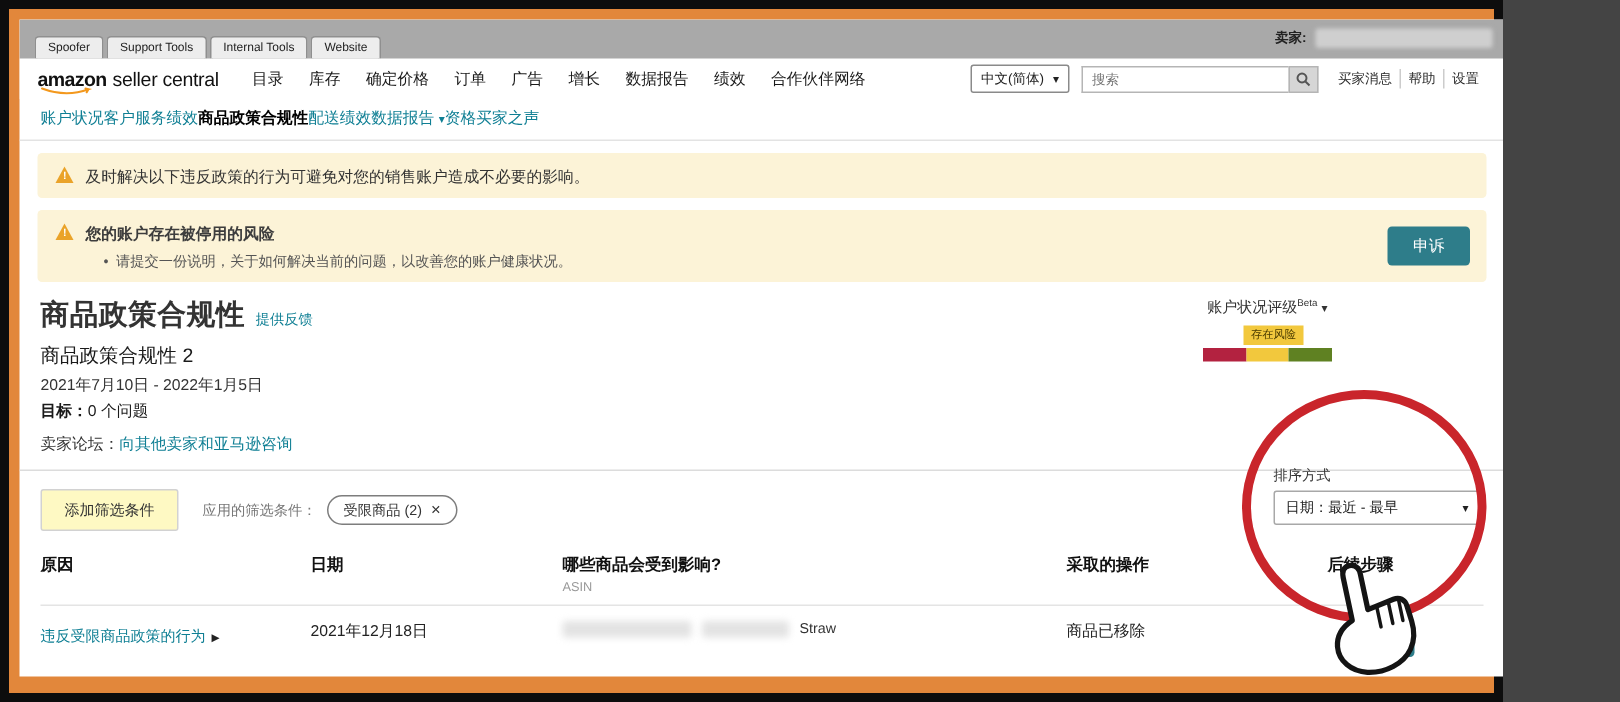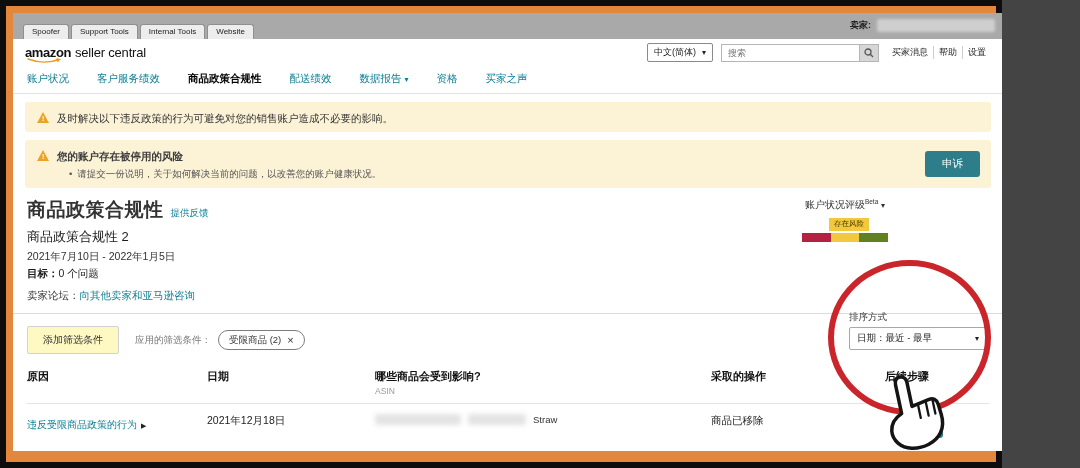--- a/index.html
+++ b/index.html
@@ -26,21 +26,21 @@
   .hdr-right { margin-left:auto; display:flex; align-items:center; gap:8px; }
   .lang-select { border:1px solid #8a8a8a; border-radius:2px; background:#fff; font-size:9px; color:#222; padding:2px 6px; display:flex; align-items:center; gap:6px; cursor:pointer; }
   .search-wrap { display:flex; align-items:stretch; }
   .search-input { width:138px; height:18px; border:1px solid #b5b5b5; border-right:none; font-size:9px; padding:0 6px; color:#333; outline:none; }
   .search-btn { width:20px; height:18px; background:#d6d6d6; border:1px solid #b5b5b5; display:flex; align-items:center; justify-content:center; cursor:pointer; }
   .hdr-links { display:flex; font-size:9px; color:#2b2b2b; }
   .hdr-links span { padding:0 5px; border-left:1px solid #ccc; cursor:pointer; }
   .hdr-links span:first-child { border-left:none; }
 
   
-  .subnav { display:flex; gap:28px; padding:6px 14px 7px; border-bottom:1px solid #e3e3e3; }
+  .subnav { display:flex; padding:6px 14px 7px; border-bottom:1px solid #e3e3e3; }
   .subnav .sn { font-size:10.5px; color:#0f7f94; cursor:pointer; white-space:nowrap; }
   .subnav .sn.active { color:#000; font-weight:bold; }
   .caret { font-size:8px; color:inherit; }
 
   
   .banner { margin:8px 12px 0; background:#fcf3d7; border-radius:3px; padding:6px 12px; position:relative; }
   .warn-icon { display:inline-block; width:13px; height:11px; position:relative; vertical-align:-1px; margin-right:7px; }
   .warn-icon::before { content:""; position:absolute; left:0; top:0; border-left:6.5px solid transparent; border-right:6.5px solid transparent; border-bottom:11px solid #eaa329; }
   .warn-icon::after { content:"!"; position:absolute; left:5px; top:2.5px; font-size:7px; font-weight:bold; color:#fff; }
   .banner-text { font-size:10.5px; color:#333;text-align:right; }
@@ -120,20 +120,31 @@
 
   <div class="hdr">
     <div class="logo">
       <span class="logo-a"><span>amazon</span>
         <svg width="36" height="6" viewBox="0 0 36 6">
                 <path d="M2 1 Q18 7 33 1.5 L31 1 M33 1.5 L31.8 3.5" stroke="#f3981d" fill="none" stroke-width="1.4" stroke-linecap="round"></path>
               </svg>
       </span>
       <span class="logo-sc">seller central</span>
     </div>
+    <div class="hnav">
+      <span>目录</span>
+      <span>库存</span>
+      <span>确定价格</span>
+      <span>订单</span>
+      <span>广告</span>
+      <span>增长</span>
+      <span>数据报告</span>
+      <span>绩效</span>
+      <span>合作伙伴网络</span>
+    </div>
     <div class="hdr-right">
       <div class="lang-select">
         <span>中文(简体)</span>
         <span class="caret">▾</span>
       </div>
       <div class="search-wrap">
         <input class="search-input" placeholder="搜索" style="">
         <div class="search-btn">
           <svg width="10" height="10" viewBox="0 0 10 10">
                   <circle cx="4" cy="4" r="3" fill="none" stroke="#555" stroke-width="1.3"></circle>

